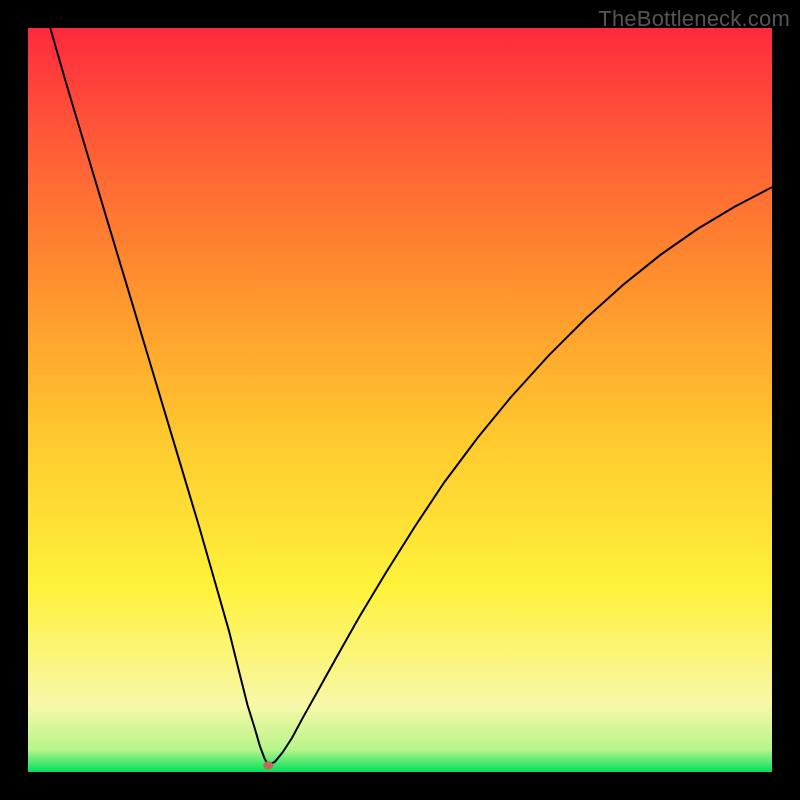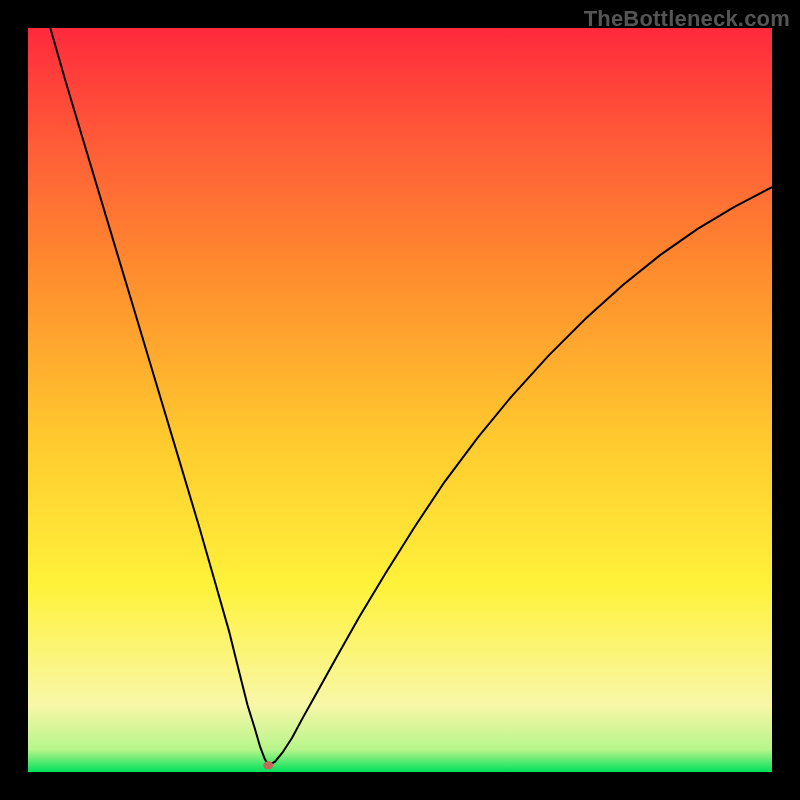--- a/index.html
+++ b/index.html
@@ -15,21 +15,21 @@
     position: relative;
     width: 800px;
     height: 800px;
   }
   .watermark {
     position: absolute;
     top: 6px;
     right: 10px;
     color: #555;
     font-size: 22px;
-    font-weight: 700;
+    font-weight: 400;
     letter-spacing: 0.2px;
     user-select: none;
   }
   .plot-frame {
     position: absolute;
     left: 28px;
     top: 28px;
     width: 744px;
     height: 744px;
     background: #000;

